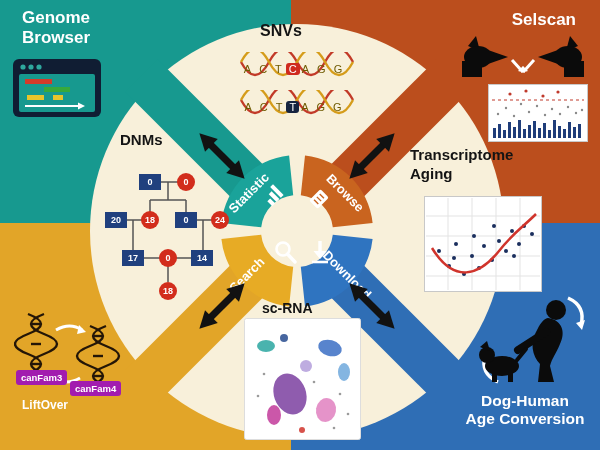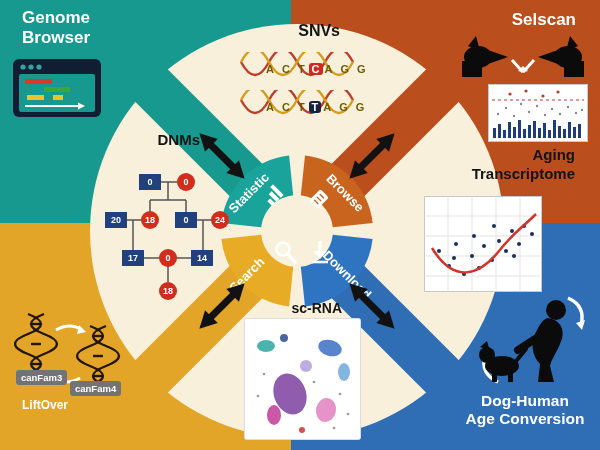--- a/index.html
+++ b/index.html
@@ -1,29 +1,29 @@
 <!DOCTYPE html>
 <html><head>
 <meta charset="utf-8">
 <style>
   html,body{margin:0;padding:0;background:#fff;}
   #stage{position:relative;width:600px;height:450px;overflow:hidden;
          font-family:"Liberation Sans","DejaVu Sans",sans-serif;}
   .abs{position:absolute;}
   svg{display:block;}
   .corner-label{color:#fff;font-weight:bold;line-height:1.18;margin-left:8px;}
-  .center-title{color:#141414;font-weight:bold;text-align:right;}
+  .center-title{color:#141414;font-weight:bold;text-align:left;}
   .seq-row{position:absolute;width:118px;height:34px;}
   .seq-letters{position:absolute;inset:0;display:flex;align-items:center;
-               justify-content:flex-start;font-weight:bold;font-size:11px;color:#6e5a00;margin-left:28px;}
+               justify-content:center;font-weight:normal;font-size:11px;color:#6e5a00;}
   .seq-letters .pre,.seq-letters .suf{letter-spacing:8px;}
   .seq-letters .var{color:#fff;border-radius:3px;padding:0 3px;margin:0 2px 0 -4px;font-size:11px;}
   .var-red{background:#cf2a1e;}
   .var-dark{background:#15233f;}
-  .badge{position:absolute;background:#737373;color:#fff;font-size:9.5px;font-weight:bold;
+  .badge{position:absolute;background:#a21caf;color:#fff;font-size:9.5px;font-weight:bold;
          padding:2px 5px;border-radius:3px;}
 </style>
 </head>
 <body>
 
 <div id="stage">
 
   <svg class="abs" style="left:0;top:0" width="600" height="450">
     <rect x="0" y="0" width="291" height="223" fill="#17998f"></rect>
     <rect x="291" y="0" width="309" height="223" fill="#bb4e1d"></rect>
@@ -303,22 +303,22 @@
         <text x="104" y="111">14</text>
       </g>
       <g>
         <circle cx="70" cy="141" r="9" fill="#d22d1c"></circle>
         <text x="70" y="144">18</text>
       </g>
     </g>
   </svg>
 
   <div class="abs center-title" style="left:410px;top:146px;width:165px;font-size:15px;line-height:1.25">
+    <div>Transcriptome</div>
     <div>Aging</div>
-    <div>Transcriptome</div>
   </div>
   <svg class="abs" style="left:424px;top:196px" width="118" height="96">
     <rect x="0.5" y="0.5" width="117" height="95" fill="#ffffff" stroke="#c8c8c8"></rect>
     <g stroke="#e3e3e3" stroke-width="1">
       <line x1="24" y1="2" x2="24" y2="94"></line>
         <line x1="48" y1="2" x2="48" y2="94"></line>
       <line x1="72" y1="2" x2="72" y2="94"></line>
         <line x1="96" y1="2" x2="96" y2="94"></line>
       <line x1="2" y1="20" x2="116" y2="20"></line>
         <line x1="2" y1="40" x2="116" y2="40"></line>

